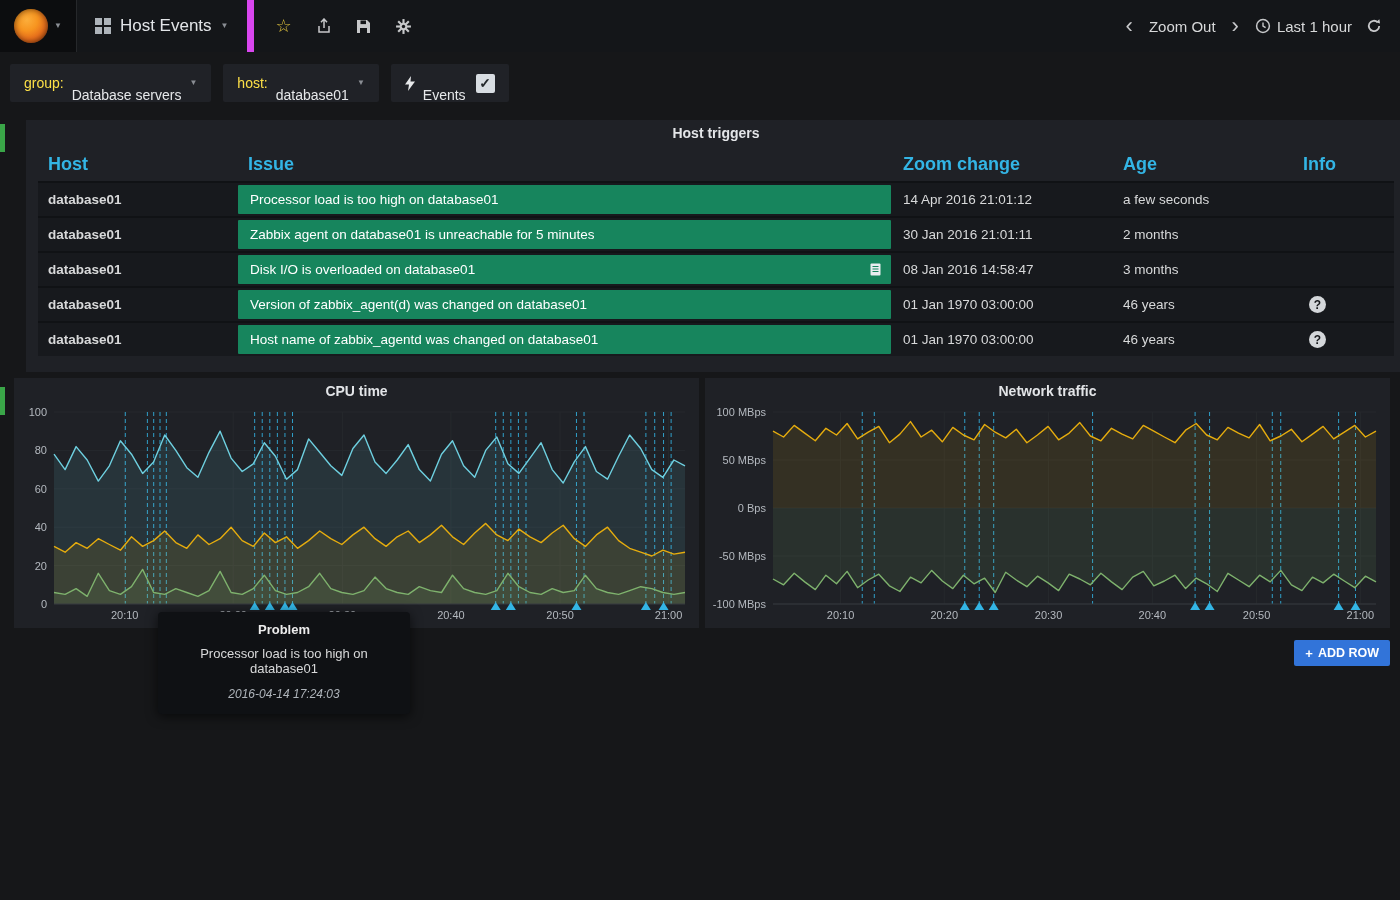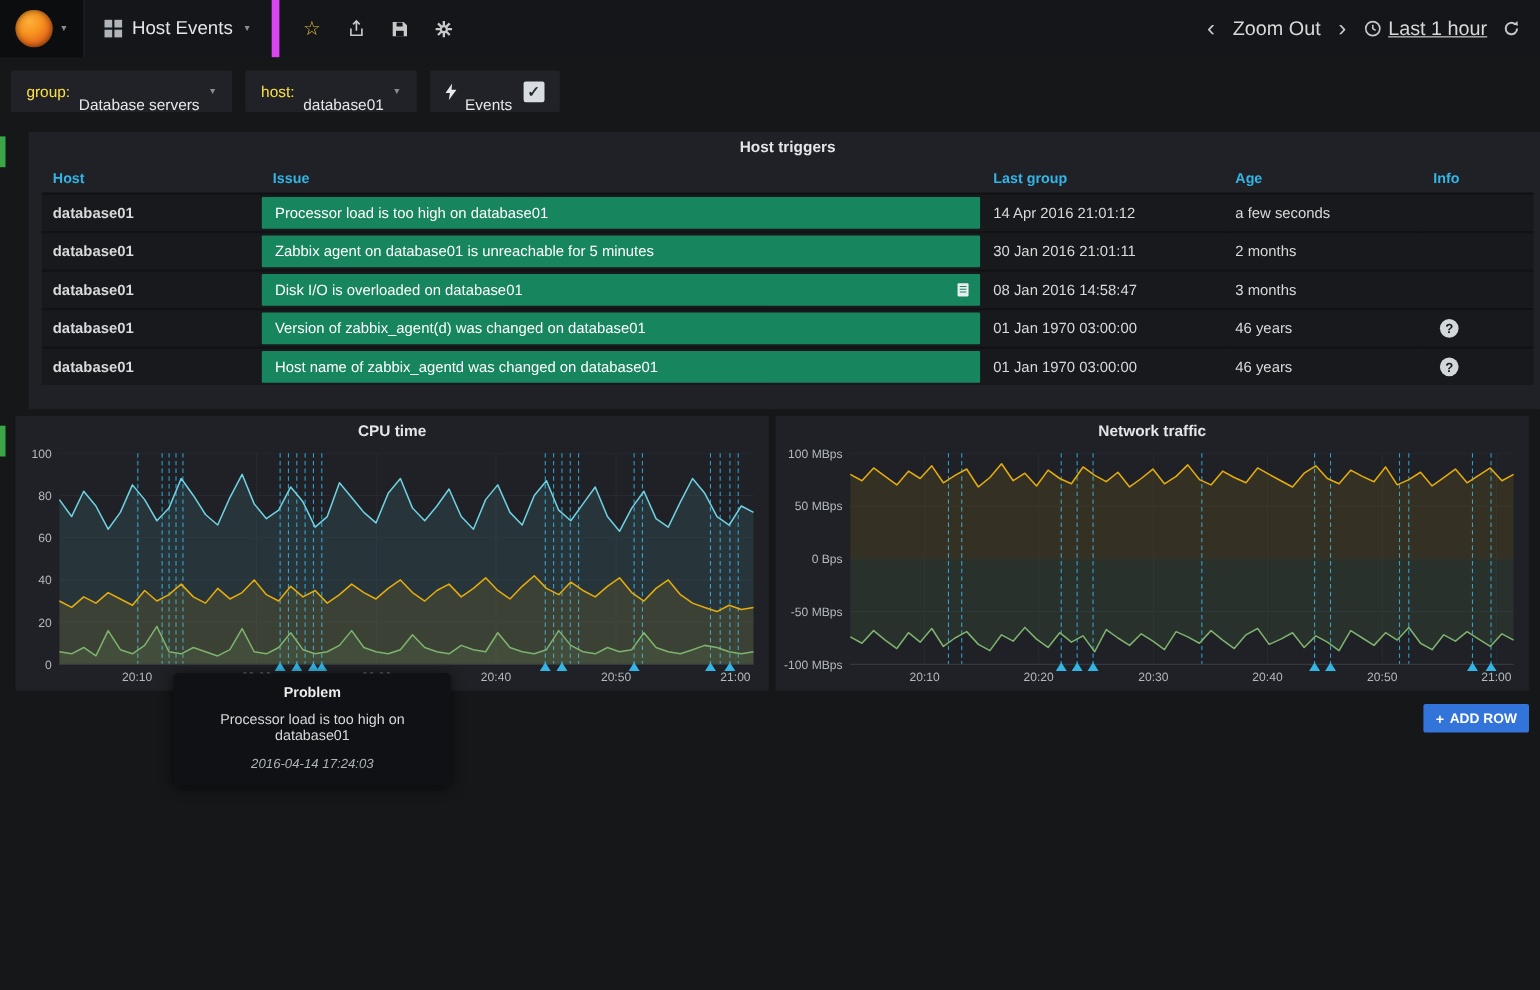--- a/index.html
+++ b/index.html
@@ -19,34 +19,34 @@
   .caret{color:#8a8e94;font-size:8px;line-height:1;}
   .dash-nav{display:flex;align-items:center;gap:9px;padding:0 18px;height:100%;border-right:7px solid #d946ef;cursor:pointer;}
   .grid-icon{display:grid;grid-template-columns:7px 7px;grid-gap:2px;}
   .grid-icon i{width:7px;height:7px;background:#aeb4ba;display:block;}
   .dash-title{font-size:17px;color:#e3e5e8;}
   .nav-icons{display:flex;align-items:center;gap:24px;margin-left:22px;}
   .nav-icon{cursor:pointer;display:flex;align-items:center;color:#c7c8ca;}
   .star-glyph{font-size:18px;color:#dcbf3c;line-height:1;}
   .nav-right{display:flex;align-items:center;gap:14px;padding-right:18px;}
   .chev{font-size:22px;line-height:1;color:#c7c8ca;cursor:pointer;padding:0 2px;}
-  .nav-text{font-size:18px;color:#d8d9da;cursor:pointer;}
-  .time-picker{display:flex;align-items:center;gap:6px;cursor:pointer;text-decoration:underline;}
+  .nav-text{font-size:15px;color:#d8d9da;cursor:pointer;}
+  .time-picker{display:flex;align-items:center;gap:6px;cursor:pointer;}
   
   .submenu{position:absolute;top:52px;left:10px;height:62px;display:flex;align-items:center;gap:12px;}
   .variable-btn{background:#202227;height:38px;display:flex;align-items:center;gap:8px;padding:0 14px;border-radius:2px;font-size:14px;cursor:pointer;}
   .var-label{color:#fde047;}
   .var-value{color:#e6e8ea;margin-top:24px;}
   .checkbox{width:19px;height:19px;background:#d8dde2;border-radius:2px;color:#23272b;font-size:14px;font-weight:bold;display:flex;align-items:center;justify-content:center;margin-left:2px;}
   
   .panel{position:absolute;background:#1f2126;}
   .panel-title{height:26px;line-height:26px;text-align:center;font-size:14px;font-weight:bold;color:#e3e5e8;cursor:pointer;}
   .triggers-panel{left:26px;top:120px;width:1380px;height:252px;}
   .triggers-table{width:calc(100% - 24px);margin:2px 12px 0;border-collapse:collapse;table-layout:fixed;}
-  .triggers-table th{color:#33b5e5;font-size:13px;font-weight:bold;text-align:left;padding:6px 10px;}
+  .triggers-table th{color:#33b5e5;font-size:18px;font-weight:bold;text-align:left;padding:6px 10px;}
   .triggers-table tbody tr{background:#17191d;border-top:2px solid #101215;}
   .triggers-table td{font-size:13.5px;padding:2px 10px;height:33px;color:#d8d9da;vertical-align:middle;}
   .host-cell{font-weight:bold;color:#e8eaec;}
   .issue-cell{padding:2px 2px 2px 0 !important;}
   .issue-pill{background:#17855d;color:#fff;padding:7px 12px;border-radius:1px;position:relative;font-size:13.5px;cursor:pointer;}
   .doc-icon{position:absolute;right:10px;top:8px;cursor:pointer;}
   .help-icon{width:17px;height:17px;border-radius:50%;background:#d4d7da;color:#15171a;font-weight:bold;font-size:12px;display:inline-flex;align-items:center;justify-content:center;margin-left:6px;}
   
   .chart-panel{top:378px;width:685px;height:250px;}
   .cpu-panel{left:14px;}
@@ -167,21 +167,21 @@
         <col style="width:200px">
         <col style="width:655px">
         <col style="width:220px">
         <col style="width:180px">
         <col>
       </colgroup>
     <thead>
       <tr>
         <th>Host</th>
         <th>Issue</th>
-        <th>Last group</th>
+        <th>Zoom change</th>
         <th>Age</th>
         <th>Info</th>
       </tr>
     </thead>
     <tbody>
       <tr>
         <td class="host-cell">database01</td>
         <td class="issue-cell">
             <div class="issue-pill"><span>Processor load is too high on database01</span></div>
           </td>

